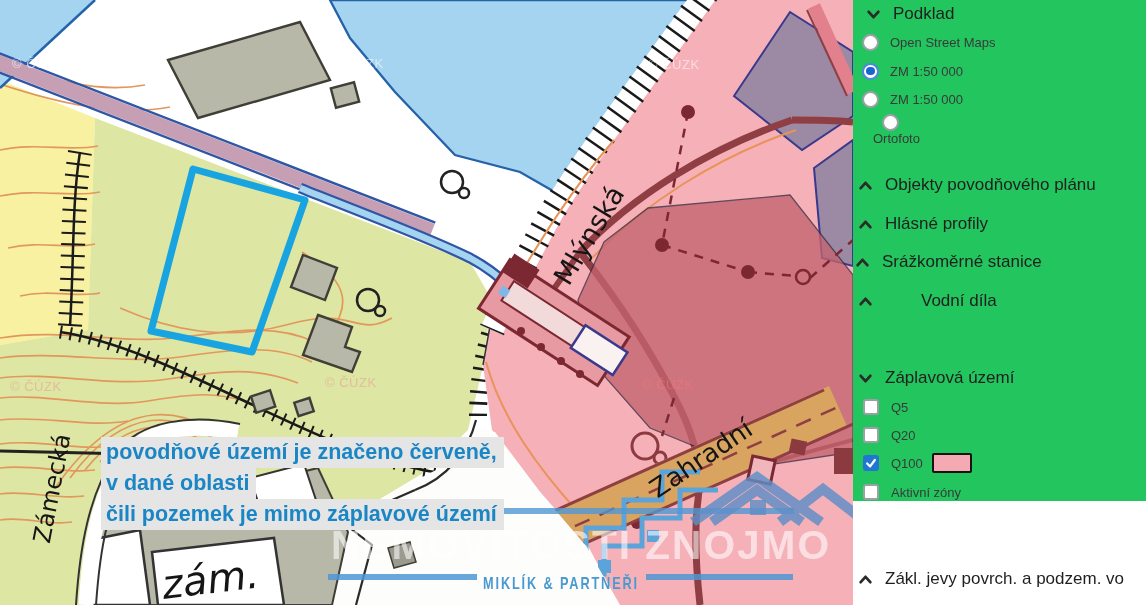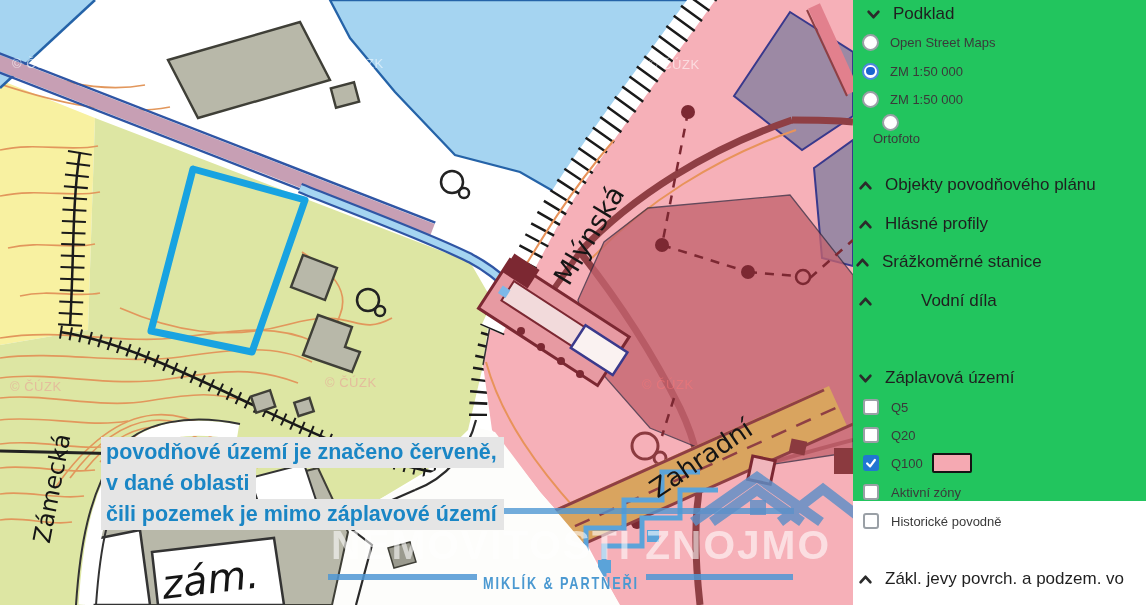--- a/index.html
+++ b/index.html
@@ -323,24 +323,20 @@
             <polyline points="2.5,7.5 6,11 11.5,3.5" stroke="#ffffff" stroke-width="2.6" fill="none" stroke-linecap="round" stroke-linejoin="round"></polyline>
           </svg>
       </span>
       <span class="item-label">Q100</span>
       <span class="swatch" style="background: rgb(245, 169, 178);"></span>
     </div>
     <div class="row" style="top:479px;left:10px;">
       <span class="checkbox"></span>
       <span class="item-label">Aktivní zóny</span>
     </div>
-    <div class="row" style="top:508px;left:10px;">
-      <span class="checkbox"></span>
-      <span class="item-label">Historické povodně</span>
-    </div>
 
     <div class="row trunc" style="top:566px;left:5px;">
       <svg class="chev" width="15" height="15" viewBox="0 0 14 14">
           <path d="M2.5 9.5 L7 4.5 L11.5 9.5" stroke="#2b2b2b" stroke-width="2.6" fill="none" stroke-linecap="round" stroke-linejoin="round"></path>
         </svg>
       <span class="hdr-label">Zákl. jevy povrch. a podzem. vo</span>
     </div>
   </div>
 </div>
 

